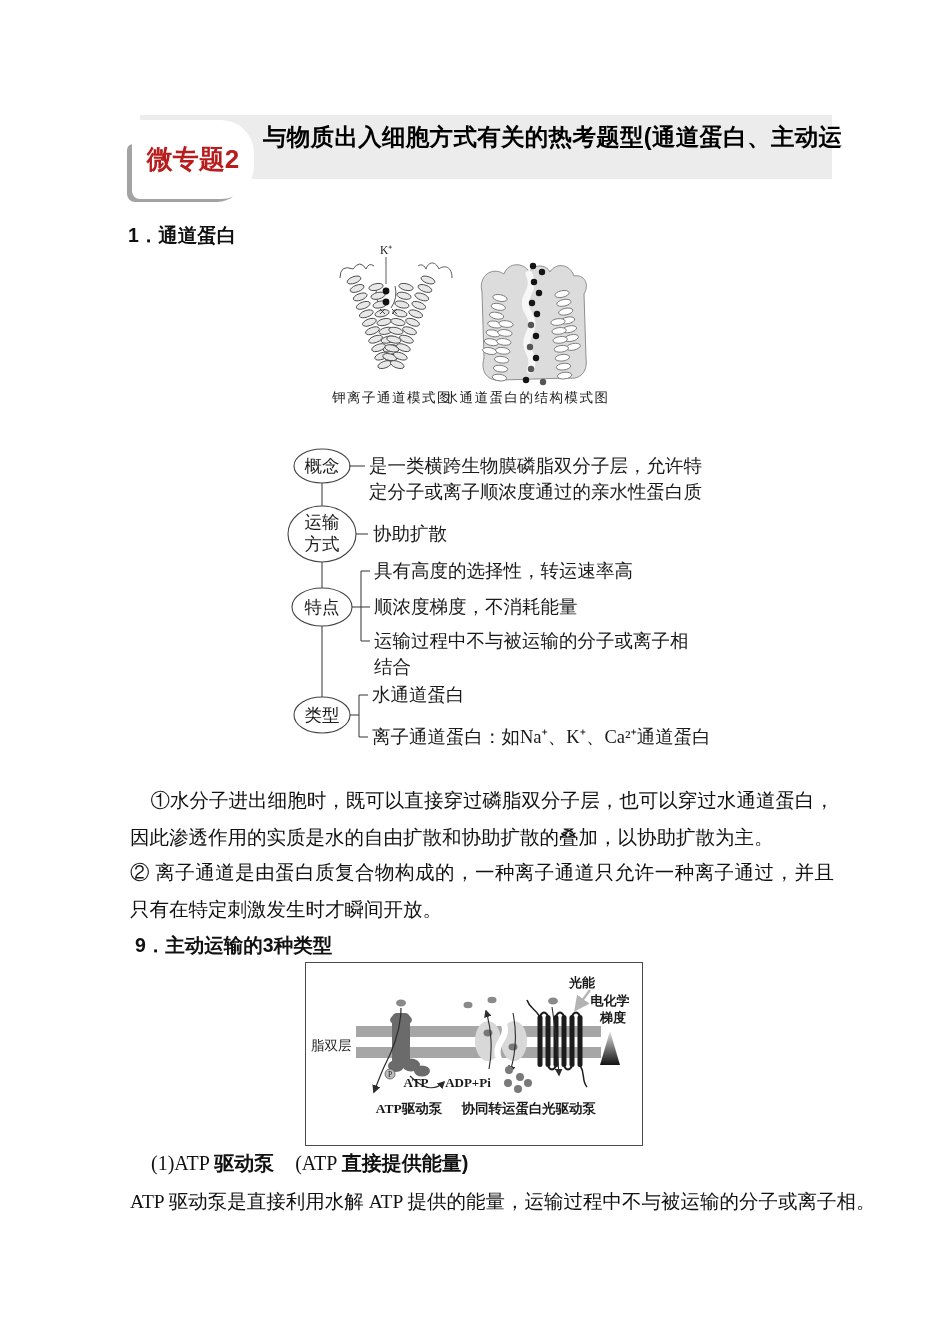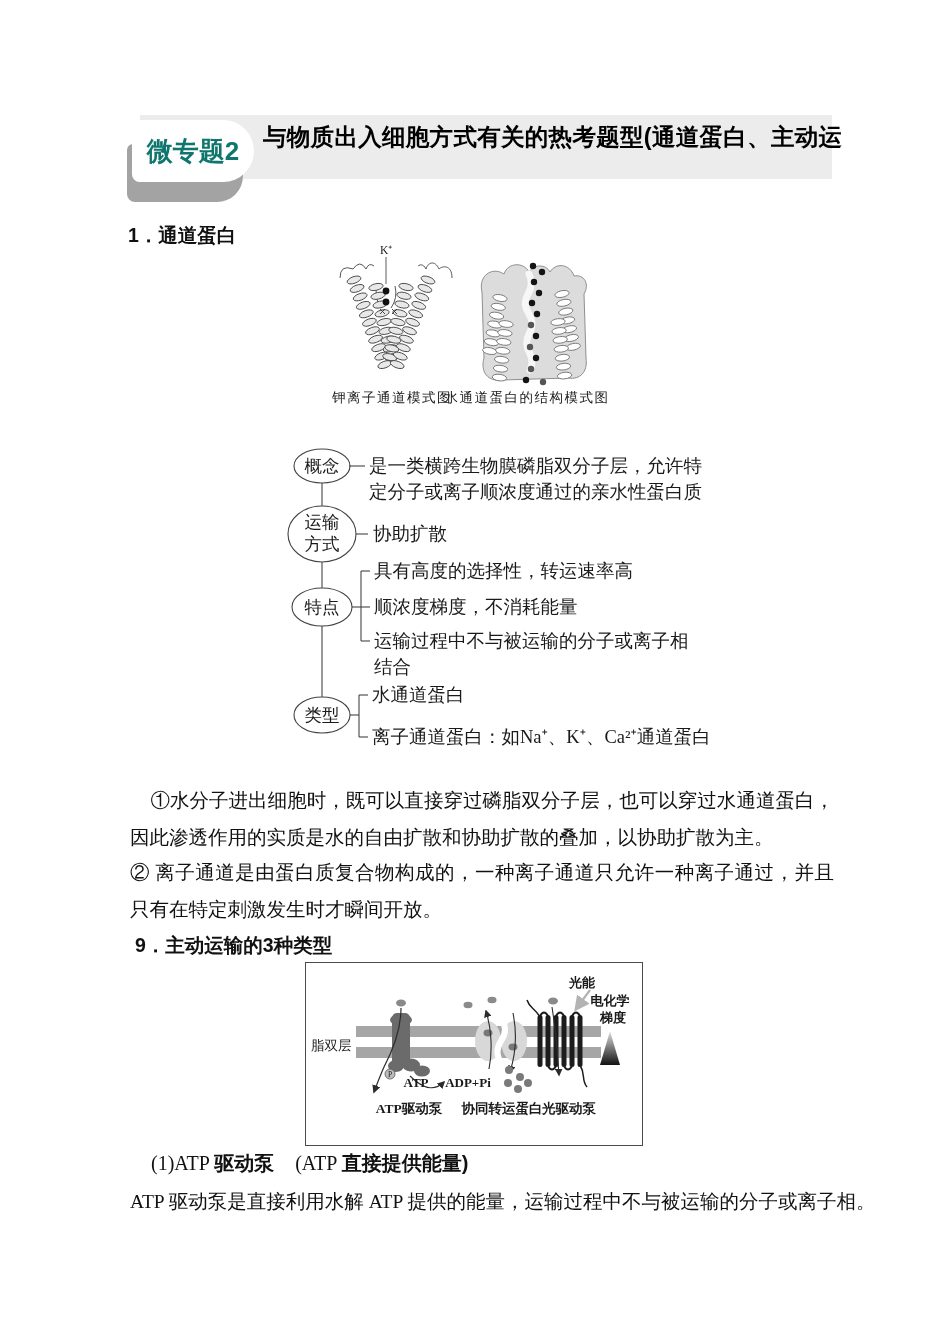--- a/index.html
+++ b/index.html
@@ -9,23 +9,23 @@
   .abs { position:absolute; }
 
   
   .header { left:127px; top:112px; width:712px; height:96px; }
   .strip  { left:13px; top:3px; width:692px; height:64px; background:var(--strip_bg,#ececec);
             padding:4px 0 12px 123px; }
   .title-line { font-family:"Liberation Sans", sans-serif; font-weight:700; font-size:23.5px;
                 line-height:37px; color:#000; letter-spacing:.3px; white-space:nowrap; }
   .badge-shadow { left:0; top:32px; width:116px; height:58px; background:var(--badge_shadow,#a3a3a3);
                   border-radius:6px 26px 26px 8px; }
-  .badge { left:5px; top:8px; width:122px; height:62px; background:var(--badge_bg,#fff);
+  .badge { left:5px; top:8px; width:122px; height:79px; background:var(--badge_bg,#fff);
            border-radius:8px 33px 33px 8px; display:flex; align-items:center; justify-content:center;
-           font-family:"Liberation Sans", sans-serif; font-weight:700; font-size:26px; color:#0f766e; }
+           font-family:"Liberation Sans", sans-serif; font-weight:700; font-size:26px; color:#b91c1c; }
 
   .sec-heading { font-family:"Liberation Sans", sans-serif; font-weight:700; font-size:19.5px;
                  color:#111; white-space:nowrap; }
   .note { font-size:19.5px; line-height:37px; text-align:justify; color:#111; width:704px; }
   .indent { text-indent:1.05em; }
   .figbox { border:1.5px solid #4b4b4b; background:#fff; }
   .subhead { font-size:20px; white-space:nowrap; color:#111; }
   .lat { font-family:"Liberation Serif", serif;margin-left:21px; }
   .cjk-b { font-family:"Liberation Sans", sans-serif; font-weight:700; }
   .bodyline { font-size:19.5px; color:#111; white-space:nowrap; }

